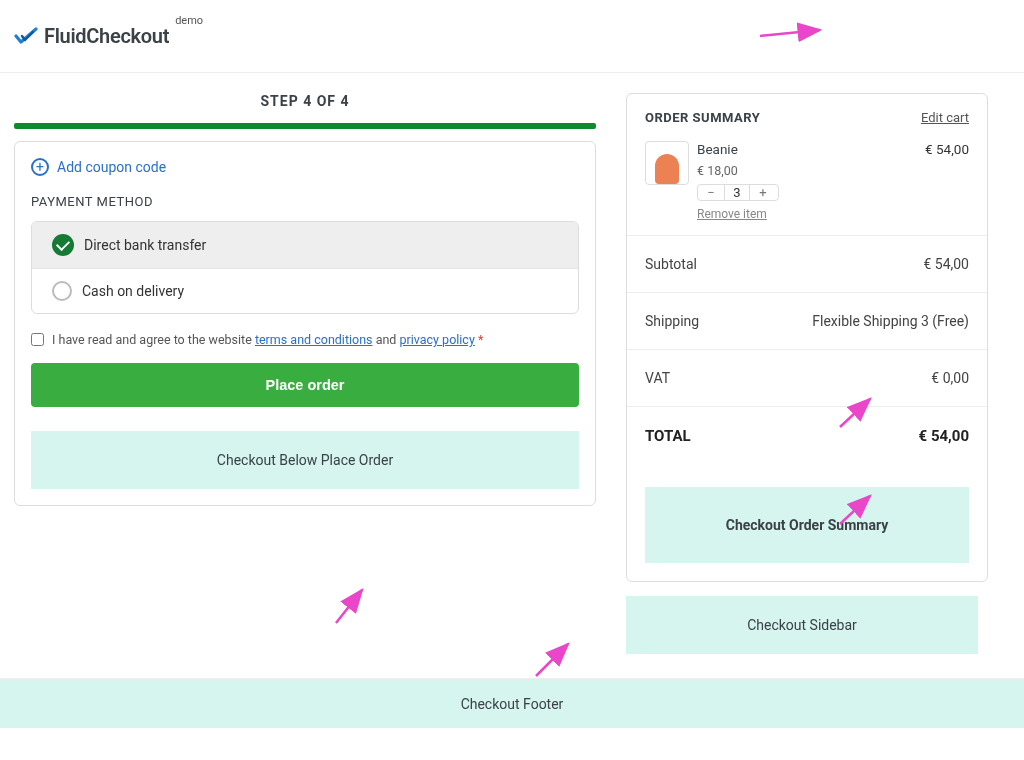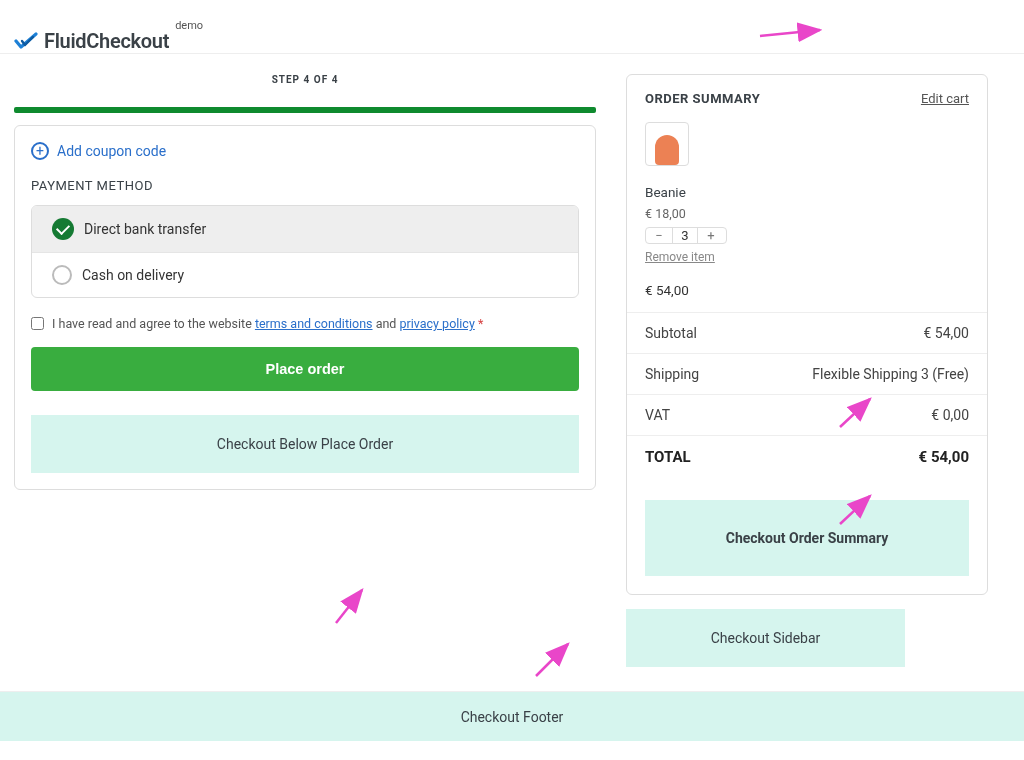--- a/index.html
+++ b/index.html
@@ -1,37 +1,37 @@
 <!DOCTYPE html>
 <html><head>
 <meta charset="utf-8">
 <style>
   * { box-sizing: border-box; margin: 0; padding: 0; }
   html, body { width: 1024px; font-family: -apple-system, BlinkMacSystemFont, "Segoe UI", Roboto, Arial, sans-serif; background: #fff; color: #333; }
 
   
   .header {
-    position: relative; display: flex; align-items: flex-end; border-bottom: 1px solid #eee;
-    height: 54px; padding: 0 0 0 14px;
+    position: relative; display: flex; align-items: center; border-bottom: 1px solid #eee;
+    height: 73px; padding: 0 0 0 14px;
   }
   .logo { display: flex; align-items: center; gap: 6px; color: #3a4147; }
   .logo svg { display: block; }
   .header-widget {
     position: absolute; right: 0; top: 0; bottom: 0; display: flex; align-items: center; justify-content: center;
     background: #d6f5ee; padding: 0 18px; font-size: 14px; color: #333; min-width: 185px;
   }
 
   
   .container { display: flex; gap: 30px; padding: 20px 14px 24px 14px; align-items: flex-start; }
   .col-main { width: 582px; flex: 0 0 582px; }
   .col-side { width: 362px; flex: 0 0 362px; }
 
   
   .step-bar { text-align: center; margin-bottom: 12px; }
-  .step-label { font-size: 10px; font-weight: 700; letter-spacing: 1px; color: #3a4147; margin-bottom: 22px; }
+  .step-label { font-size: 14px; font-weight: 700; letter-spacing: 1px; color: #3a4147; margin-bottom: 14px; }
   .step-prog { height: 6px; background: #0f8a2e; border-radius: 2px; }
 
   
   .card { border: 1px solid #ddd; border-radius: 6px; padding: 16px; }
   .coupon-row { display: flex; align-items: center; gap: 8px; color: #2a6fca; font-size: 14px; cursor: pointer; margin-bottom: 18px; }
   .coupon-row .plus { width: 18px; height: 18px; border: 2px solid #2a6fca; border-radius: 50%; display: inline-flex; align-items: center; justify-content: center; font-size: 14px; line-height: 1; }
 
   .section-h { font-size: 13px; font-weight: 400; letter-spacing: 0.5px; color: #3a4147; margin-bottom: 12px; }
 
   .pm-box { border: 1px solid #ddd; border-radius: 6px; overflow: hidden; margin-bottom: 18px; }
@@ -58,39 +58,39 @@
   }
 
   .widget-zone { background: #d6f5ee; font-size: 14px; color: #3a4147; display: flex; align-items: center; justify-content: center; }
 
   
   .os-card { border: 1px solid #ddd; border-radius: 6px; }
   .os-head { display: flex; align-items: center; justify-content: space-between; padding: 16px 18px 12px 18px; }
   .os-title { font-size: 13px; font-weight: 700; letter-spacing: 0.5px; color: #3a4147; }
   .os-edit { font-size: 13px; color: #555; text-decoration: underline; cursor: pointer; }
 
-  .cart-line { display: flex; gap: 18px; padding: 4px 18px 14px 18px; flex-direction: column; }
+  .cart-line { display: flex; gap: 8px; padding: 4px 18px 14px 18px; }
   .thumb { width: 44px; height: 44px; border: 1px solid #ddd; border-radius: 4px; display: flex; align-items: flex-end; justify-content: center; background: #fff; }
   .thumb-shape { width: 24px; height: 30px; background: #ec8154; border-radius: 12px 12px 4px 4px; }
 
   .cart-mid { flex: 1; display: flex; flex-direction: column; gap: 6px; }
   .p-name { font-size: 13.5px; color: #3a4147; }
   .p-price { font-size: 12.5px; color: #666; }
   .qty { display: inline-flex; align-items: center; border: 1px solid #ddd; border-radius: 4px; overflow: hidden; width: 82px; }
   .qty span { width: 26px; text-align: center; font-size: 13px; color: #777; cursor: pointer; user-select: none; }
   .qty .mid { border-left: 1px solid #ddd; border-right: 1px solid #ddd; color: #333; cursor: default; }
   .remove-link { font-size: 12px; color: #888; text-decoration: underline; cursor: pointer; }
   .line-total { font-size: 13.5px; color: #333; }
 
-  .tot-row { display: flex; justify-content: space-between; padding: 12px 18px; font-size: 14px; color: #444; border-top: 1px solid #eee; }
+  .tot-row { display: flex; justify-content: space-between; padding: 20px 18px; font-size: 14px; color: #444; border-top: 1px solid #eee; }
   .grand { font-weight: 700; font-size: 15px; color: #222; }
   .grand-val { font-weight: 700; color: #222; }
 
   .os-widget { margin: 22px 18px 18px 18px; height: 76px; font-weight: bold; }
-  .side-widget { margin-top: 14px; height: 58px; width: 279px; }
+  .side-widget { margin-top: 14px; height: 58px; width: 352px; }
 
   .footer-widget { border-top: 1px solid #eee; height: 50px; }
 
   
   .overlay { position: absolute; left: 0; top: 0; width: 1024px; height: 760px; pointer-events: none; }
   .root { position: relative; width: 1024px; }
 </style>
 </head>
 <body>
 

